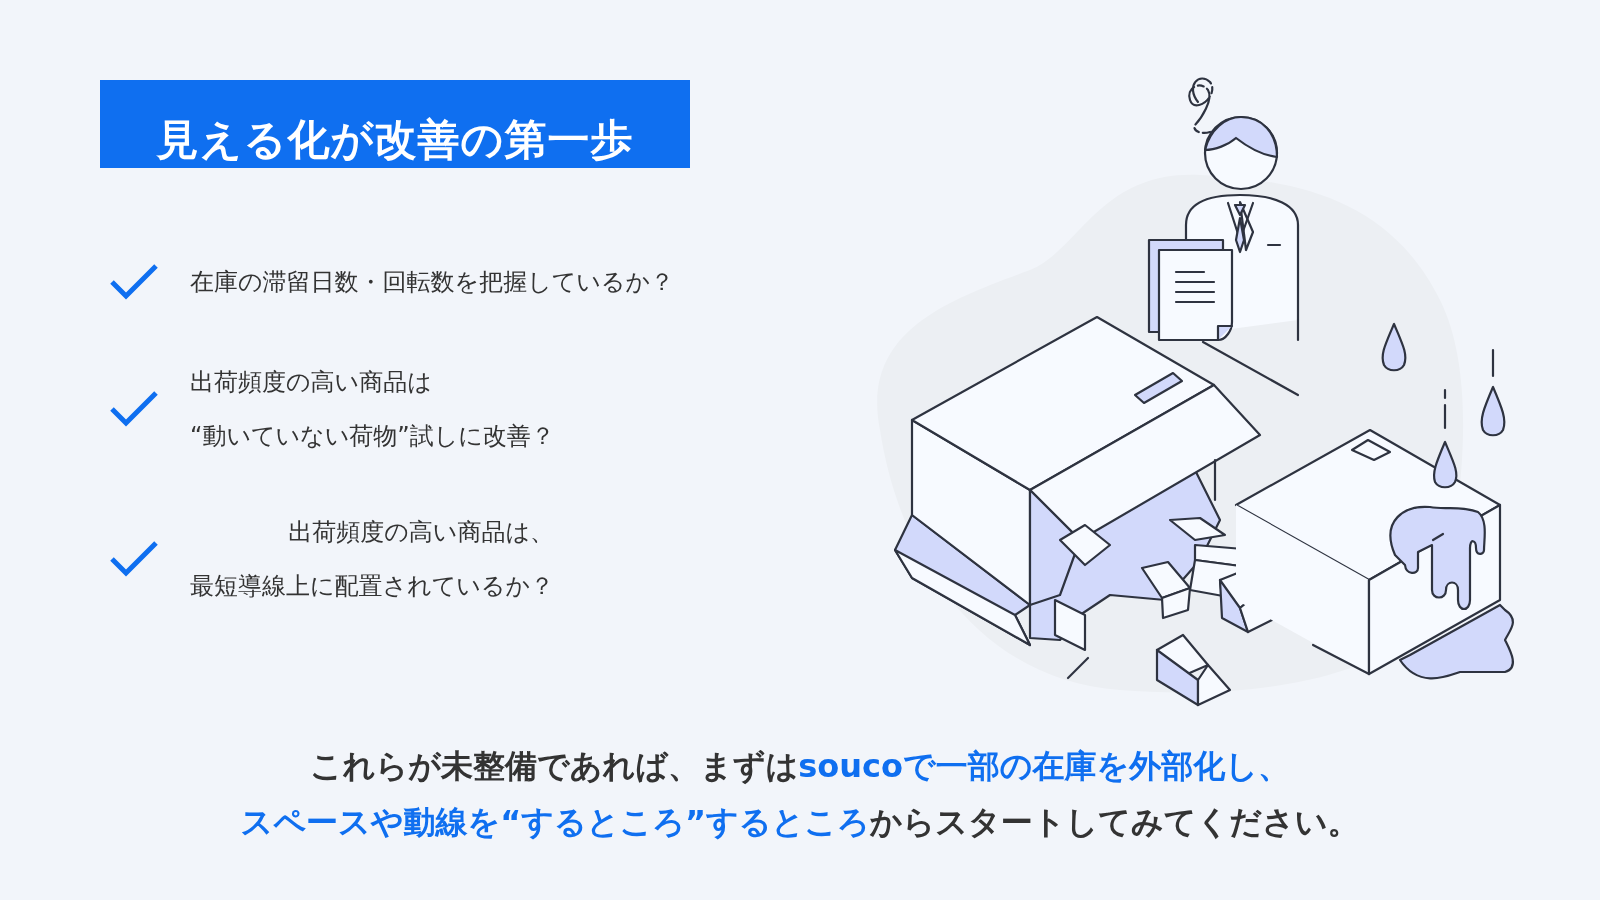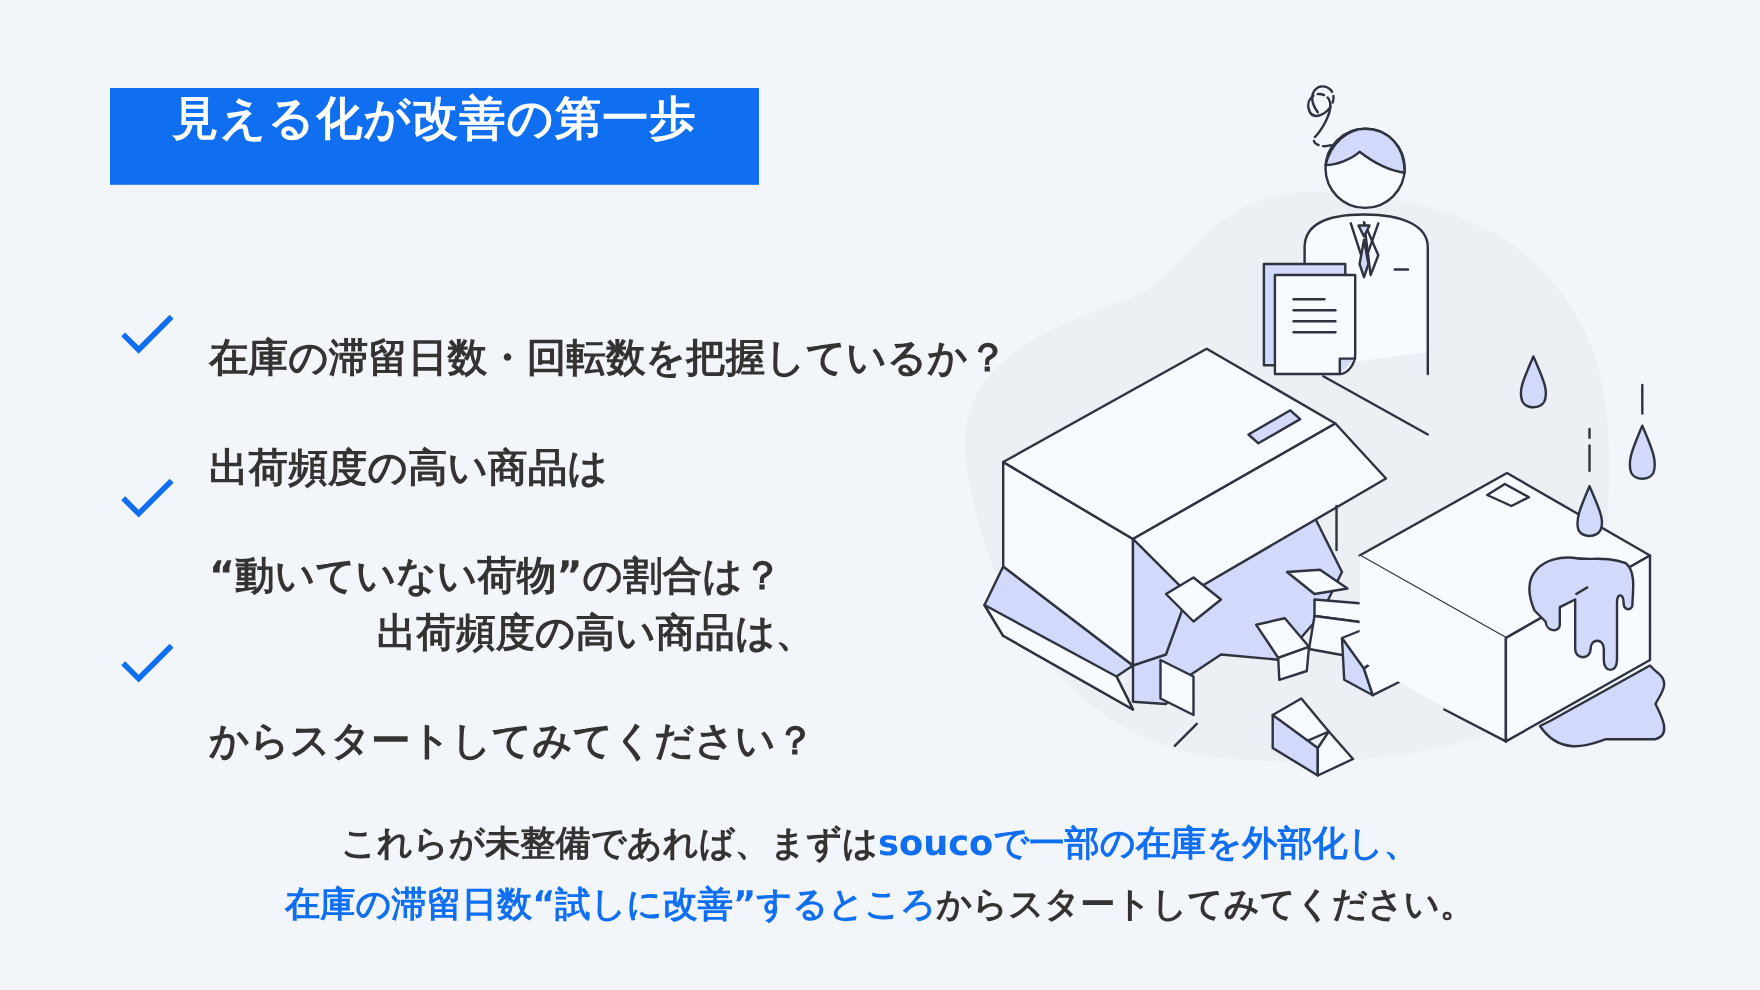--- a/index.html
+++ b/index.html
@@ -11,38 +11,38 @@
     }
     .page { position: relative; width: 1600px; height: 900px; }
 
     .title-badge {
       position: absolute; left: 100px; top: 80px;
       width: 590px; height: 88px;
       background: #0f6ff0;
       color: #ffffff;
       font-weight: bold;
       font-size: 42px;
-      display: flex; align-items: flex-start; justify-content: center;
+      display: flex; align-items: flex-end; justify-content: center;
       letter-spacing: 1px;
     }
 
     .checklist { position: absolute; left: 108px; top: 255px; }
     .check-item {
       position: absolute; left: 0;
       display: flex; align-items: center;
       width: 820px;
     }
     .check-item .check-icon {
       width: 54px; height: 44px; flex: 0 0 54px;
       margin-right: 28px;
     }
     .check-item .texts { display: flex; flex-direction: column; }
     .check-item .line {
-      font-size: 36px; font-weight: bold; color: #333333;
-      line-height: 54px; white-space: nowrap; margin-top: 44px;
+      font-size: 24px; font-weight: normal; color: #333333;
+      line-height: 54px; white-space: nowrap;
     }
     .item-1 { top: 0px; }
     .item-2 { top: 100px; }
     .item-3 { top: 250px; text-align: right; }
 
     .footer {
       position: absolute; left: 0; top: 738px; width: 1600px;
       text-align: center;
       font-size: 32px; font-weight: bold;
       line-height: 56px;
@@ -73,31 +73,31 @@
         <span class="line">在庫の滞留日数・回転数を把握しているか？</span>
       </div>
     </div>
 
     <div class="check-item item-2">
       <svg class="check-icon" viewBox="0 0 54 44">
         <polyline points="4,22 18,36 48,6" fill="none" stroke="#0f6ff0" stroke-width="5"></polyline>
       </svg>
       <div class="texts">
         <span class="line">出荷頻度の高い商品は</span>
-        <span class="line">“動いていない荷物”の割合は？</span>
+        <span class="line">“動いていない荷物”試しに改善？</span>
       </div>
     </div>
 
     <div class="check-item item-3">
       <svg class="check-icon" viewBox="0 0 54 44">
         <polyline points="4,22 18,36 48,6" fill="none" stroke="#0f6ff0" stroke-width="5"></polyline>
       </svg>
       <div class="texts">
         <span class="line">出荷頻度の高い商品は、</span>
-        <span class="line">からスタートしてみてください？</span>
+        <span class="line">最短導線上に配置されているか？</span>
       </div>
     </div>
   </div>
 
   <svg class="illustration" viewBox="860 60 700 660" xmlns="http://www.w3.org/2000/svg">
     <g stroke="#2e3340" stroke-width="2.2" stroke-linejoin="round" stroke-linecap="round">
 
       <path d="M880,430 C860,330 950,300 1030,270 C1080,250 1100,170 1200,175 C1300,180 1390,200 1440,300 C1480,380 1460,520 1440,600 C1400,680 1250,700 1120,690 C980,680 900,560 880,430 Z" fill="#eceff3" stroke="none"></path>
 
       <g>
@@ -187,17 +187,17 @@
         <line x1="1445" y1="405" x2="1445" y2="428"></line>
       </g>
     </g>
   </svg>
 
   <div class="footer">
     <div>
       <span class="dark">これらが未整備であれば、まずは</span><span class="blue">soucoで一部の在庫を外部化し、</span>
     </div>
     <div>
-      <span class="blue">在庫の滞留日数“試しに改善”するところ</span><span class="dark">からスタートしてみてください。</span>
+      <span class="blue">スペースや動線を“するところ”するところ</span><span class="dark">からスタートしてみてください。</span>
     </div>
   </div>
 
 </div>
 
 </body></html>

